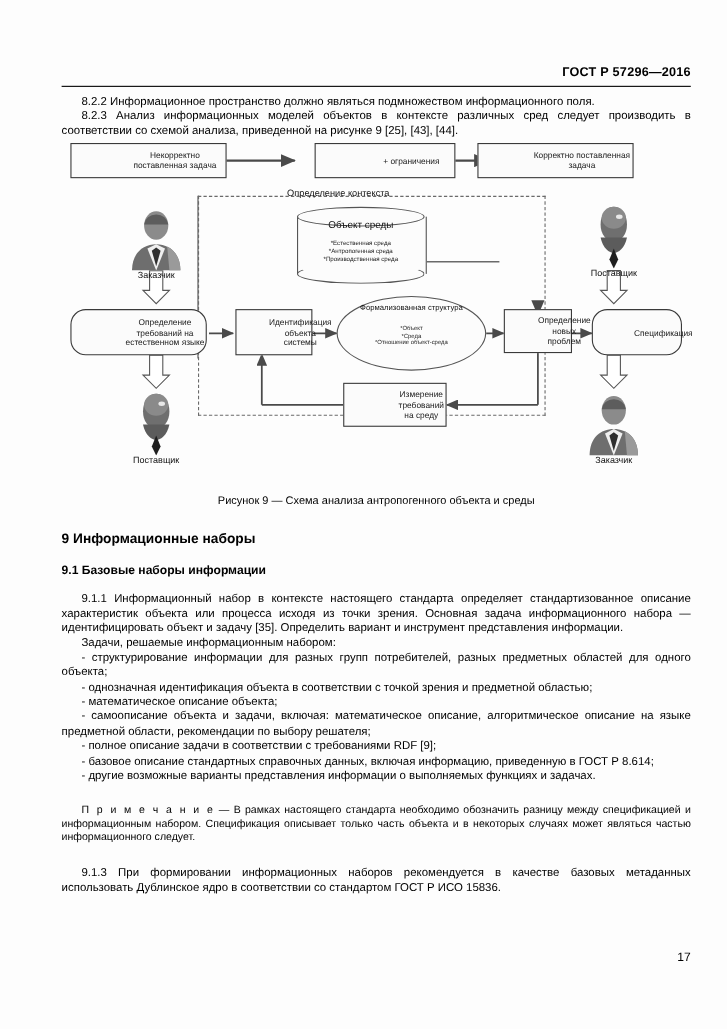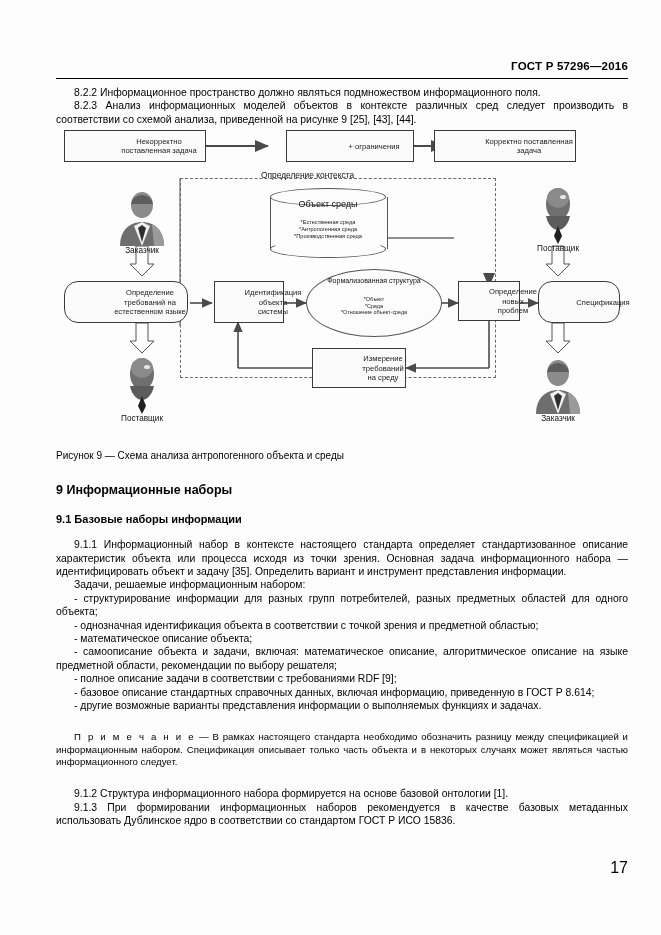--- a/index.html
+++ b/index.html
@@ -40,24 +40,24 @@
     font-size:12.5px;font-weight:bold;margin:0;
   }
   .h2{
     font-size:11px;font-weight:bold;margin:0;
   }
   .note{
     font-size:9.6px;line-height:12.6px;text-align:justify;text-indent:18px;
   }
   .note .sp{letter-spacing:1.6px;}
   .figcaption{
-    font-size:10px;margin:0;
+    font-size:10px;text-align:center;margin:0;
   }
   .pageno{
-    position:absolute;right:33px;bottom:58px;font-size:16px;
+    position:absolute;right:33px;bottom:58px;font-size:11px;
   }
 
   
   .figure{
     position:relative;
     width:572px;height:320px;
     margin:0;
   }
   .fig-box{
     position:absolute;
@@ -317,20 +317,19 @@
     <p class="body dash">- полное описание задачи в соответствии с требованиями RDF [9];</p>
     <p class="body dash">- базовое описание стандартных справочных данных, включая информацию, приведенную в ГОСТ Р 8.614;</p>
     <p class="body dash">- другие возможные варианты представления информации о выполняемых функциях и задачах.</p>
 
     <div style="height:9px;"></div>
     <p class="note">
       <span class="sp">П р и м е ч а н и е</span><span> —  В рамках настоящего стандарта необходимо обозначить разницу между спецификацией и информационным набором. Спецификация описывает только часть объекта и в некоторых случаях может являться частью информационного следует.</span>
     </p>
 
     <div style="height:9px;"></div>
-    <p class="body">9.1.2 Структура информационного набора формируется на основе базовой онтологии [1].</p>
     <p class="body">9.1.3 При формировании информационных наборов рекомендуется в качестве базовых метаданных использовать Дублинское ядро в соответствии со стандартом ГОСТ Р ИСО 15836.</p>
 
   </div>
 
   <div class="pageno">17</div>
 
 </div>
 
 </body></html>

